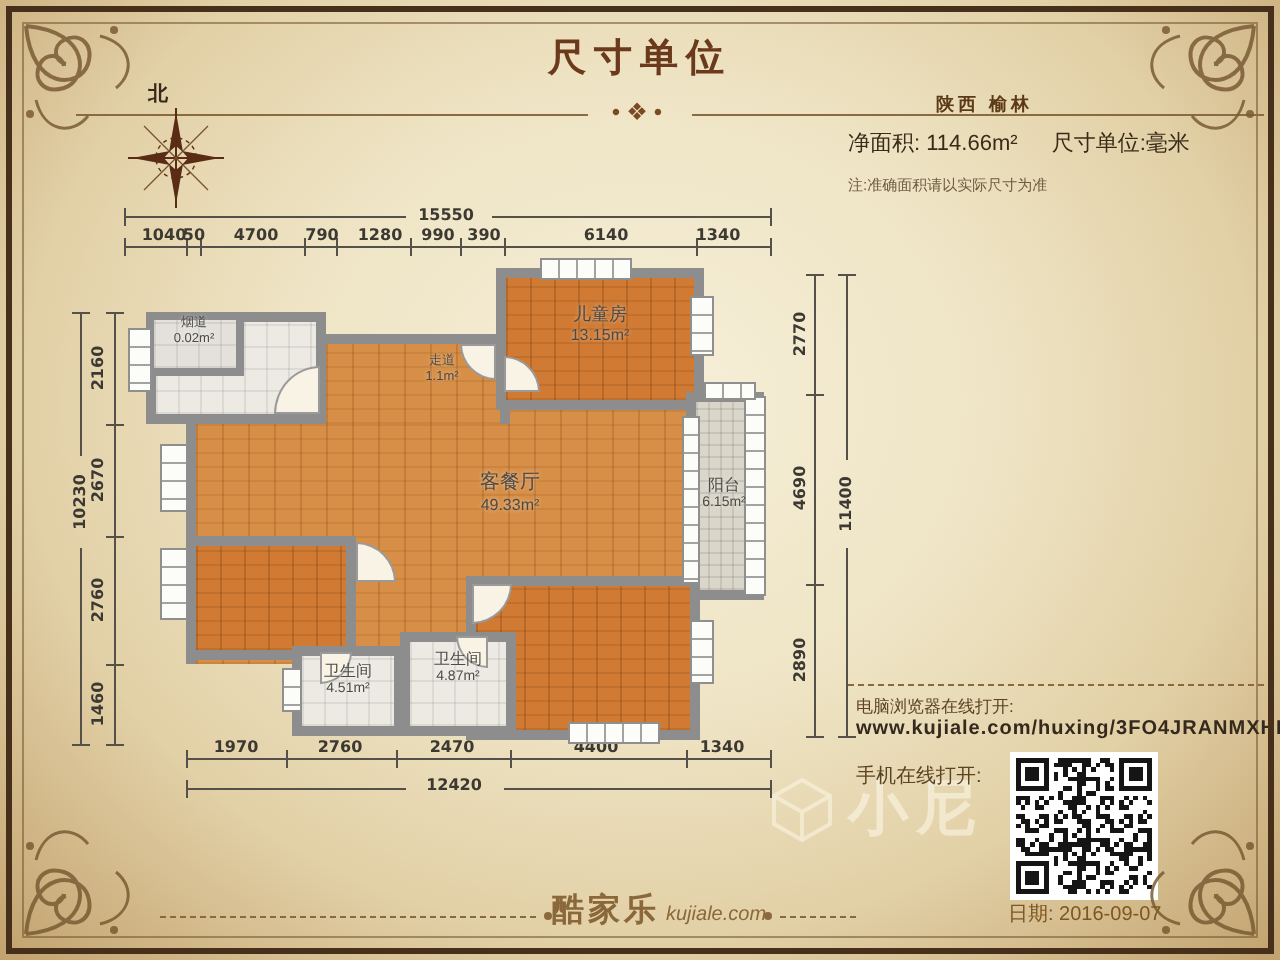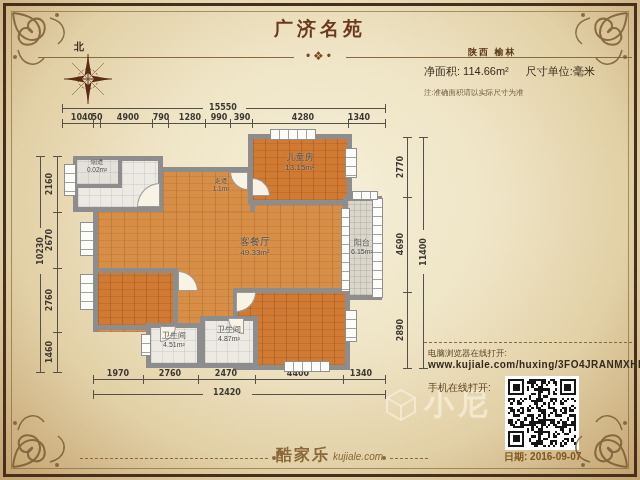--- a/index.html
+++ b/index.html
@@ -50,21 +50,21 @@
   .tk{position:absolute;background:#55504a;z-index:6}
   .dim{position:absolute;font-family:"DejaVu Sans",sans-serif;font-size:8px;font-weight:bold;color:#3c3832;z-index:7;white-space:nowrap}
   .dim.c{transform:translateX(-50%)}
   .dim.r{transform:translate(-50%,-50%) rotate(-90deg)}
   
   .dash{position:absolute;border-top:1px dashed #8a6a3c;z-index:8}
   .dot{position:absolute;width:4px;height:4px;border-radius:50%;background:#8a6a3c;z-index:8}
   .brandrow{position:absolute;left:276px;top:445px;display:flex;align-items:baseline;color:#8a683a;z-index:8}
   .brand{font-weight:bold;font-size:16px;letter-spacing:2px}
   .bdomain{font-style:italic;font-size:10px;margin-left:3px}
-  .datetxt{position:absolute;left:504px;top:450px;font-size:10px;font-weight:bold;color:#7d5620;z-index:8}
+  .datetxt{position:absolute;left:504px;top:450px;font-size:10px;font-weight:normal;color:#7d5620;z-index:8}
   .linkblk{position:absolute;z-index:8;color:#5c4322}
   .lk1{left:428px;top:348px;font-size:8.5px}
   .lkurl{left:428px;top:359px;font-size:10px;font-weight:bold;color:#33291c;letter-spacing:.5px}
   .lk2{left:428px;top:381px;font-size:10px}
   .qrbox{position:absolute;left:505px;top:376px;width:74px;height:74px;background:#fff;padding:3px;box-sizing:border-box;z-index:9}
   .wmark{position:absolute;left:384px;top:384px;display:flex;align-items:center;gap:6px;opacity:.5;z-index:3}
   .wmark span{font-size:30px;font-weight:bold;color:#fffdf0;letter-spacing:4px}
 </style>
 </head>
 <body>
@@ -107,21 +107,21 @@
     <g fill="none" stroke="#7a5c34" stroke-width="2">
       <path d="M3 3 C36 6 34 30 22 34 C12 37 6 30 10 22 C13 16 21 17 22 23"></path>
       <path d="M3 3 C6 36 30 34 34 22 C37 12 30 6 22 10 C16 13 17 21 23 22"></path>
       <path d="M40 8 C56 12 58 26 48 34" stroke-width="1.5"></path>
       <path d="M8 40 C12 56 26 58 34 48" stroke-width="1.5"></path>
     </g>
     <circle cx="47" cy="5" r="2" fill="#7a5c34"></circle>
       <circle cx="5" cy="47" r="2" fill="#7a5c34"></circle>
   </svg>
 
-  <div class="title">广济名苑</div>
+  <div class="title">尺寸单位</div>
   <div class="hl" style="left:38px;top:57px;width:256px"></div>
   <div class="orn">•❖•</div>
   <div class="hl" style="left:346px;top:57px;width:286px"></div>
   <div class="region">陕西 榆林</div>
   <div class="arealine">
     <span>净面积: 114.66m²</span>
     <span class="u">尺寸单位:毫米</span>
   </div>
   <div class="note">注:准确面积请以实际尺寸为准</div>
 
@@ -207,26 +207,26 @@
   <div class="dl" style="left:57px;top:156px;width:1px;height:216px"></div>
   <div class="dl" style="left:40px;top:156px;width:1px;height:72px"></div>
   <div class="dl" style="left:40px;top:274px;width:1px;height:98px"></div>
   <div class="dl" style="left:407px;top:137px;width:1px;height:231px"></div>
   <div class="dl" style="left:423px;top:137px;width:1px;height:93px"></div>
   <div class="dl" style="left:423px;top:274px;width:1px;height:94px"></div>
 
   <span class="dim c" style="left:223px;top:103px">15550</span>
   <span class="dim c" style="left:82px;top:113px">1040</span>
   <span class="dim c" style="left:97px;top:113px">50</span>
-  <span class="dim c" style="left:128px;top:113px">4900</span>
+  <span class="dim c" style="left:128px;top:113px">4700</span>
   <span class="dim c" style="left:161px;top:113px">790</span>
   <span class="dim c" style="left:190px;top:113px">1280</span>
   <span class="dim c" style="left:219px;top:113px">990</span>
   <span class="dim c" style="left:242px;top:113px">390</span>
-  <span class="dim c" style="left:303px;top:113px">4280</span>
+  <span class="dim c" style="left:303px;top:113px">6140</span>
   <span class="dim c" style="left:359px;top:113px">1340</span>
 
   <span class="dim c" style="left:118px;top:369px">1970</span>
   <span class="dim c" style="left:170px;top:369px">2760</span>
   <span class="dim c" style="left:226px;top:369px">2470</span>
   <span class="dim c" style="left:298px;top:369px">4400</span>
   <span class="dim c" style="left:361px;top:369px">1340</span>
   <span class="dim c" style="left:227px;top:388px">12420</span>
 
   <span class="dim r" style="left:49px;top:184px">2160</span>

